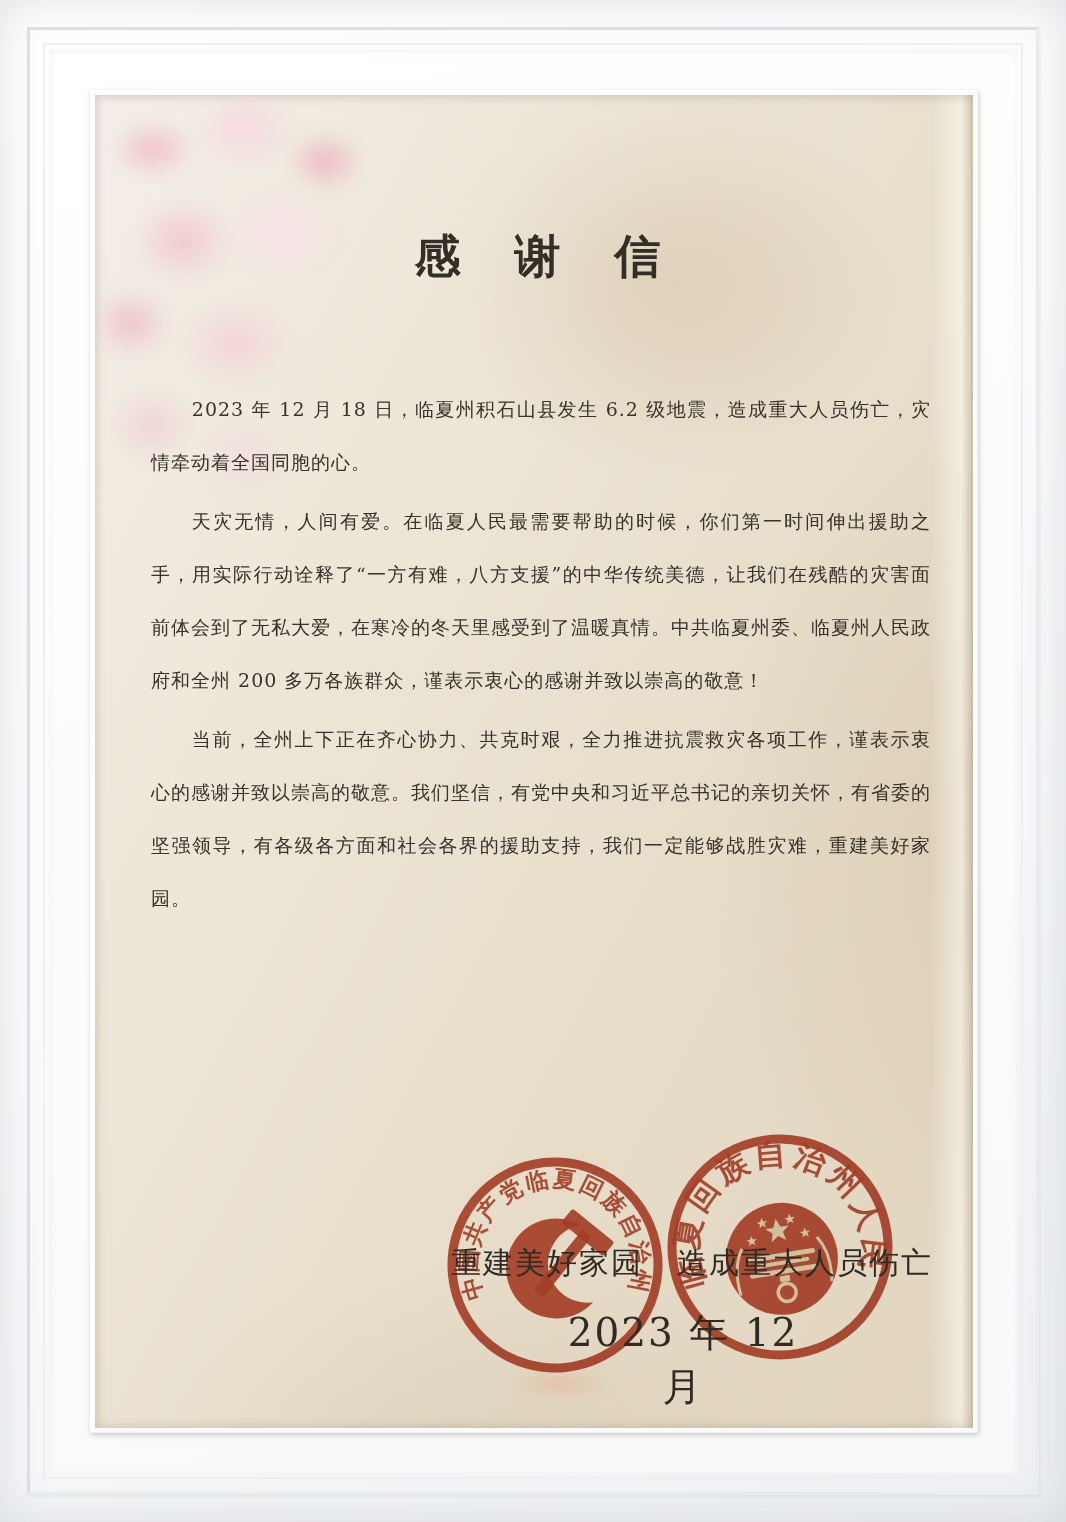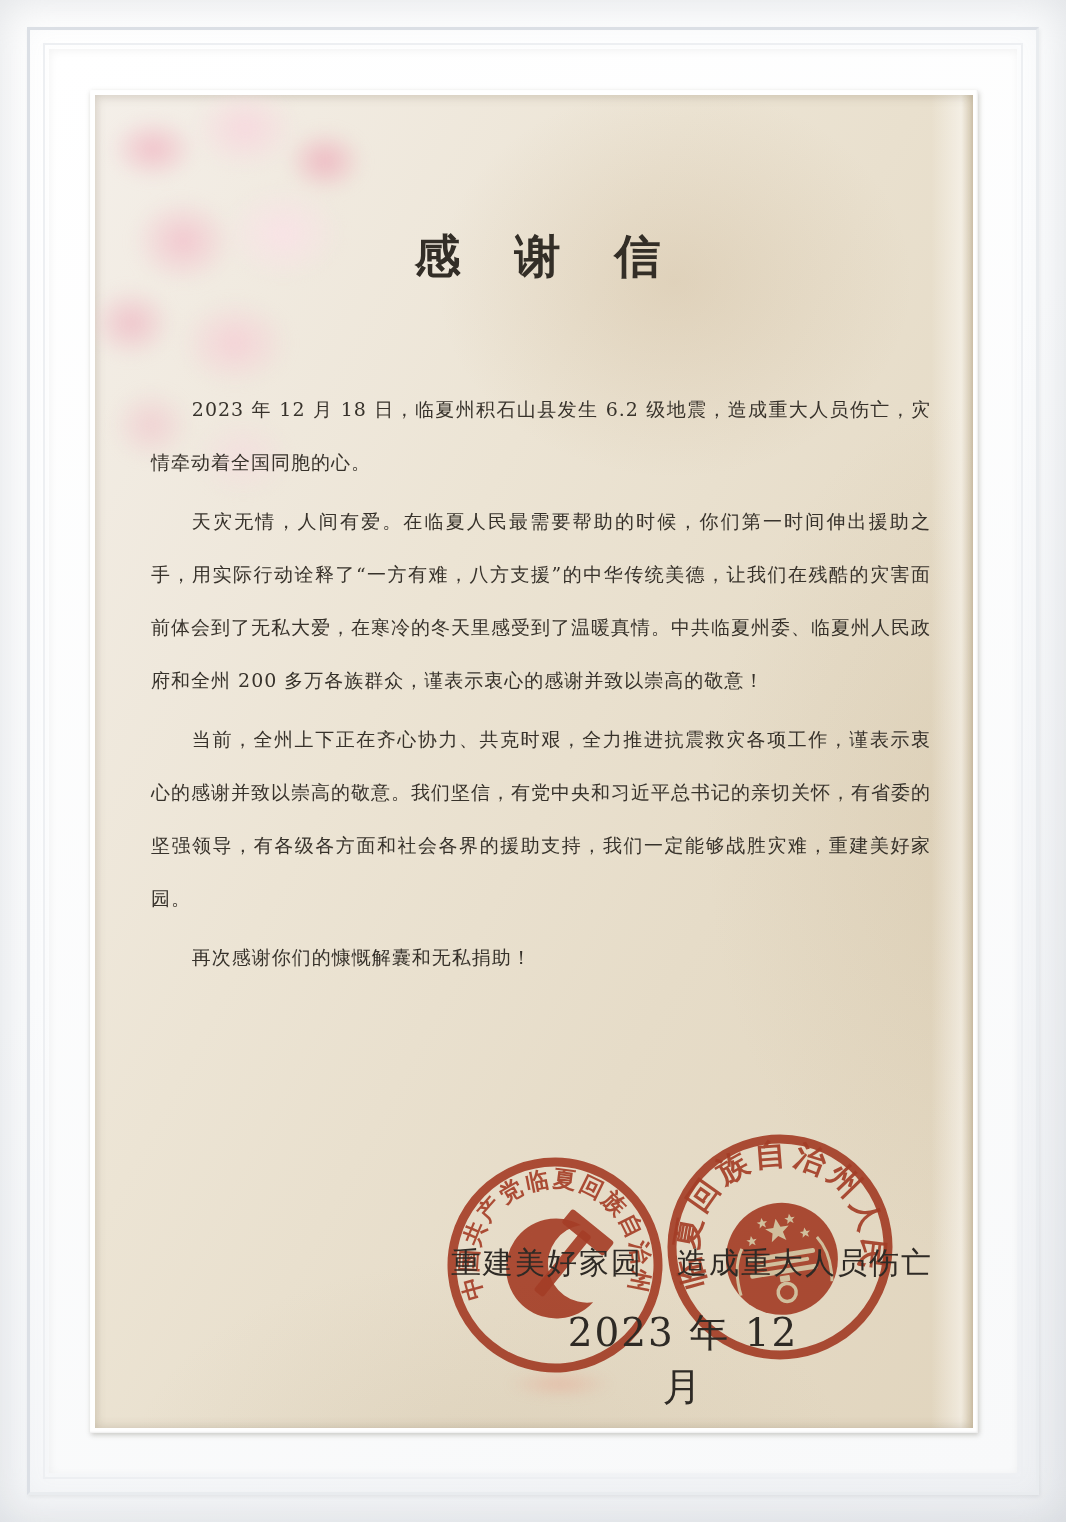--- a/index.html
+++ b/index.html
@@ -65,21 +65,20 @@
     <div class="flower"></div>
     <div class="stain-pink"></div>
 
     <h1 class="title">感　谢　信</h1>
 
 
     <div class="body-text">
       <p>2023 年 12 月 18 日，临夏州积石山县发生 6.2 级地震，造成重大人员伤亡，灾情牵动着全国同胞的心。</p>
       <p>天灾无情，人间有爱。在临夏人民最需要帮助的时候，你们第一时间伸出援助之手，用实际行动诠释了“一方有难，八方支援”的中华传统美德，让我们在残酷的灾害面前体会到了无私大爱，在寒冷的冬天里感受到了温暖真情。中共临夏州委、临夏州人民政府和全州 200 多万各族群众，谨表示衷心的感谢并致以崇高的敬意！</p>
       <p>当前，全州上下正在齐心协力、共克时艰，全力推进抗震救灾各项工作，谨表示衷心的感谢并致以崇高的敬意。我们坚信，有党中央和习近平总书记的亲切关怀，有省委的坚强领导，有各级各方面和社会各界的援助支持，我们一定能够战胜灾难，重建美好家园。</p>
-      <p>再次感谢你们的慷慨解囊和无私捐助！</p>
     </div>
 
     <svg class="seal seal-party" width="230" height="230" viewBox="0 0 230 230">
       <circle cx="115" cy="115" r="103" fill="none" stroke="#b23a22" stroke-width="9" stroke-opacity=".92"></circle>
       <defs>
         <path id="lsArc" d="M 41.7 141.5 A 78 78 0 1 1 188.3 141.5" fill="none"></path>
       </defs>
       <text font-size="23" letter-spacing="2.5" fill="#b23a22" fill-opacity=".92">
         <textPath href="#lsArc" startOffset="2">中国共产党临夏回族自治州委员会</textPath>
       </text>

